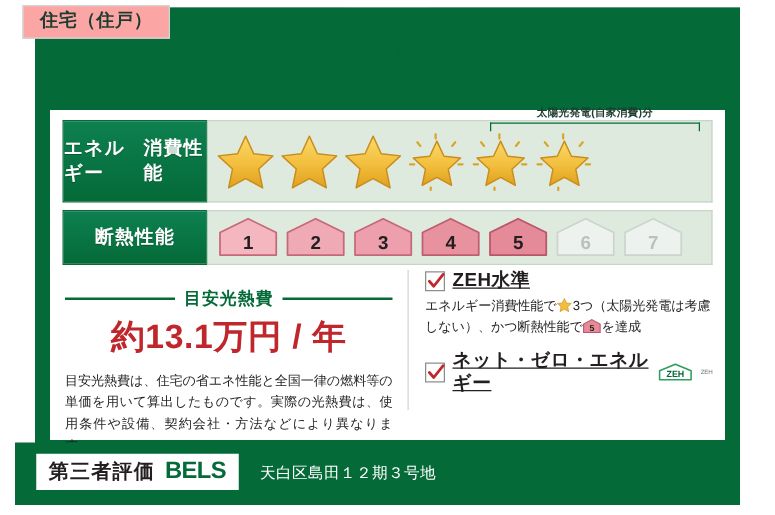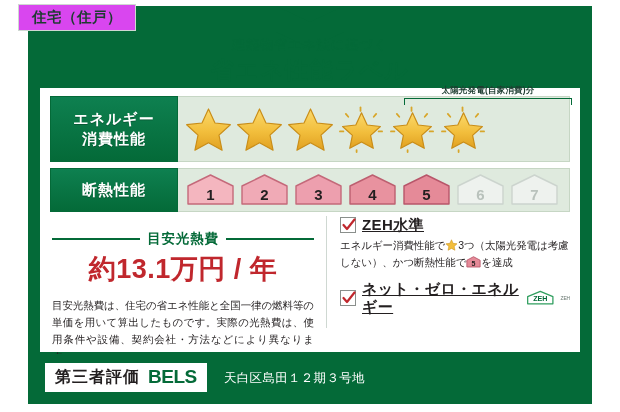--- a/index.html
+++ b/index.html
@@ -42,21 +42,21 @@
     position: absolute;
     left: 0; top: 0;
     width: 564px; height: 27px;
     background: #046a38;
   }
 
   .tag-type {
     position: absolute;
     left: 18px; top: 4px;
     padding: 3px 13px 4px 13px;
-    background: #d946ef;
+    background: #fca5a5;
     border: 1px solid #cfd8d2;
     font-size: 14.5px;
     font-weight: bold;
     color: #1d3c30;
     letter-spacing: 0.5px;
     line-height: 1.25;
   }
 
   .tag-renew {
     position: absolute;
@@ -111,30 +111,30 @@
     position: absolute;
     left: 10px;
     width: 520px;
     display: flex;
     align-items: stretch;
   }
   .perf-row.energy { top: 8px; height: 66px; }
   .perf-row.insul  { top: 80px; height: 44px; }
 
   .perf-key {
-    width: 128px;
+    width: 116px;
     background: #0b7a49;
     background: linear-gradient(180deg,#0e8050 0%, #046a38 100%);
     border: 1px solid #046a38;
     color: #ffffff;
     font-size: 15px;
     font-weight: bold;
     letter-spacing: 1px;
     display: flex;
-    flex-direction: column;
+    flex-direction: row;
     align-items: center;
     justify-content: center;
     line-height: 1.35;
     text-shadow: 0 1px 0 rgba(0,0,0,.25);
   }
   .perf-val {
     flex: 1;
     background: #dfeade;
     border: 1px solid #c6d6c4;
     border-left: none;
@@ -277,21 +277,21 @@
     color: #231f20;
     line-height: 1.6;
     letter-spacing: -0.1px;
   }
   .inline-star { width: 13px; height: 12px; vertical-align: -2px; }
   .inline-house { width: 15px; height: 12px; vertical-align: -2px; }
 
   
   .footer {
     position: absolute;
-    left: 28px; top: 354px;
+    left: 12px; top: 354px;
     width: 564px; height: 50px;
     background: #046a38;
   }
   .bels-badge {
     position: absolute;
     left: 17px; top: 9px;
     display: flex;
     align-items: center;
     gap: 8px;
     background: #ffffff;

